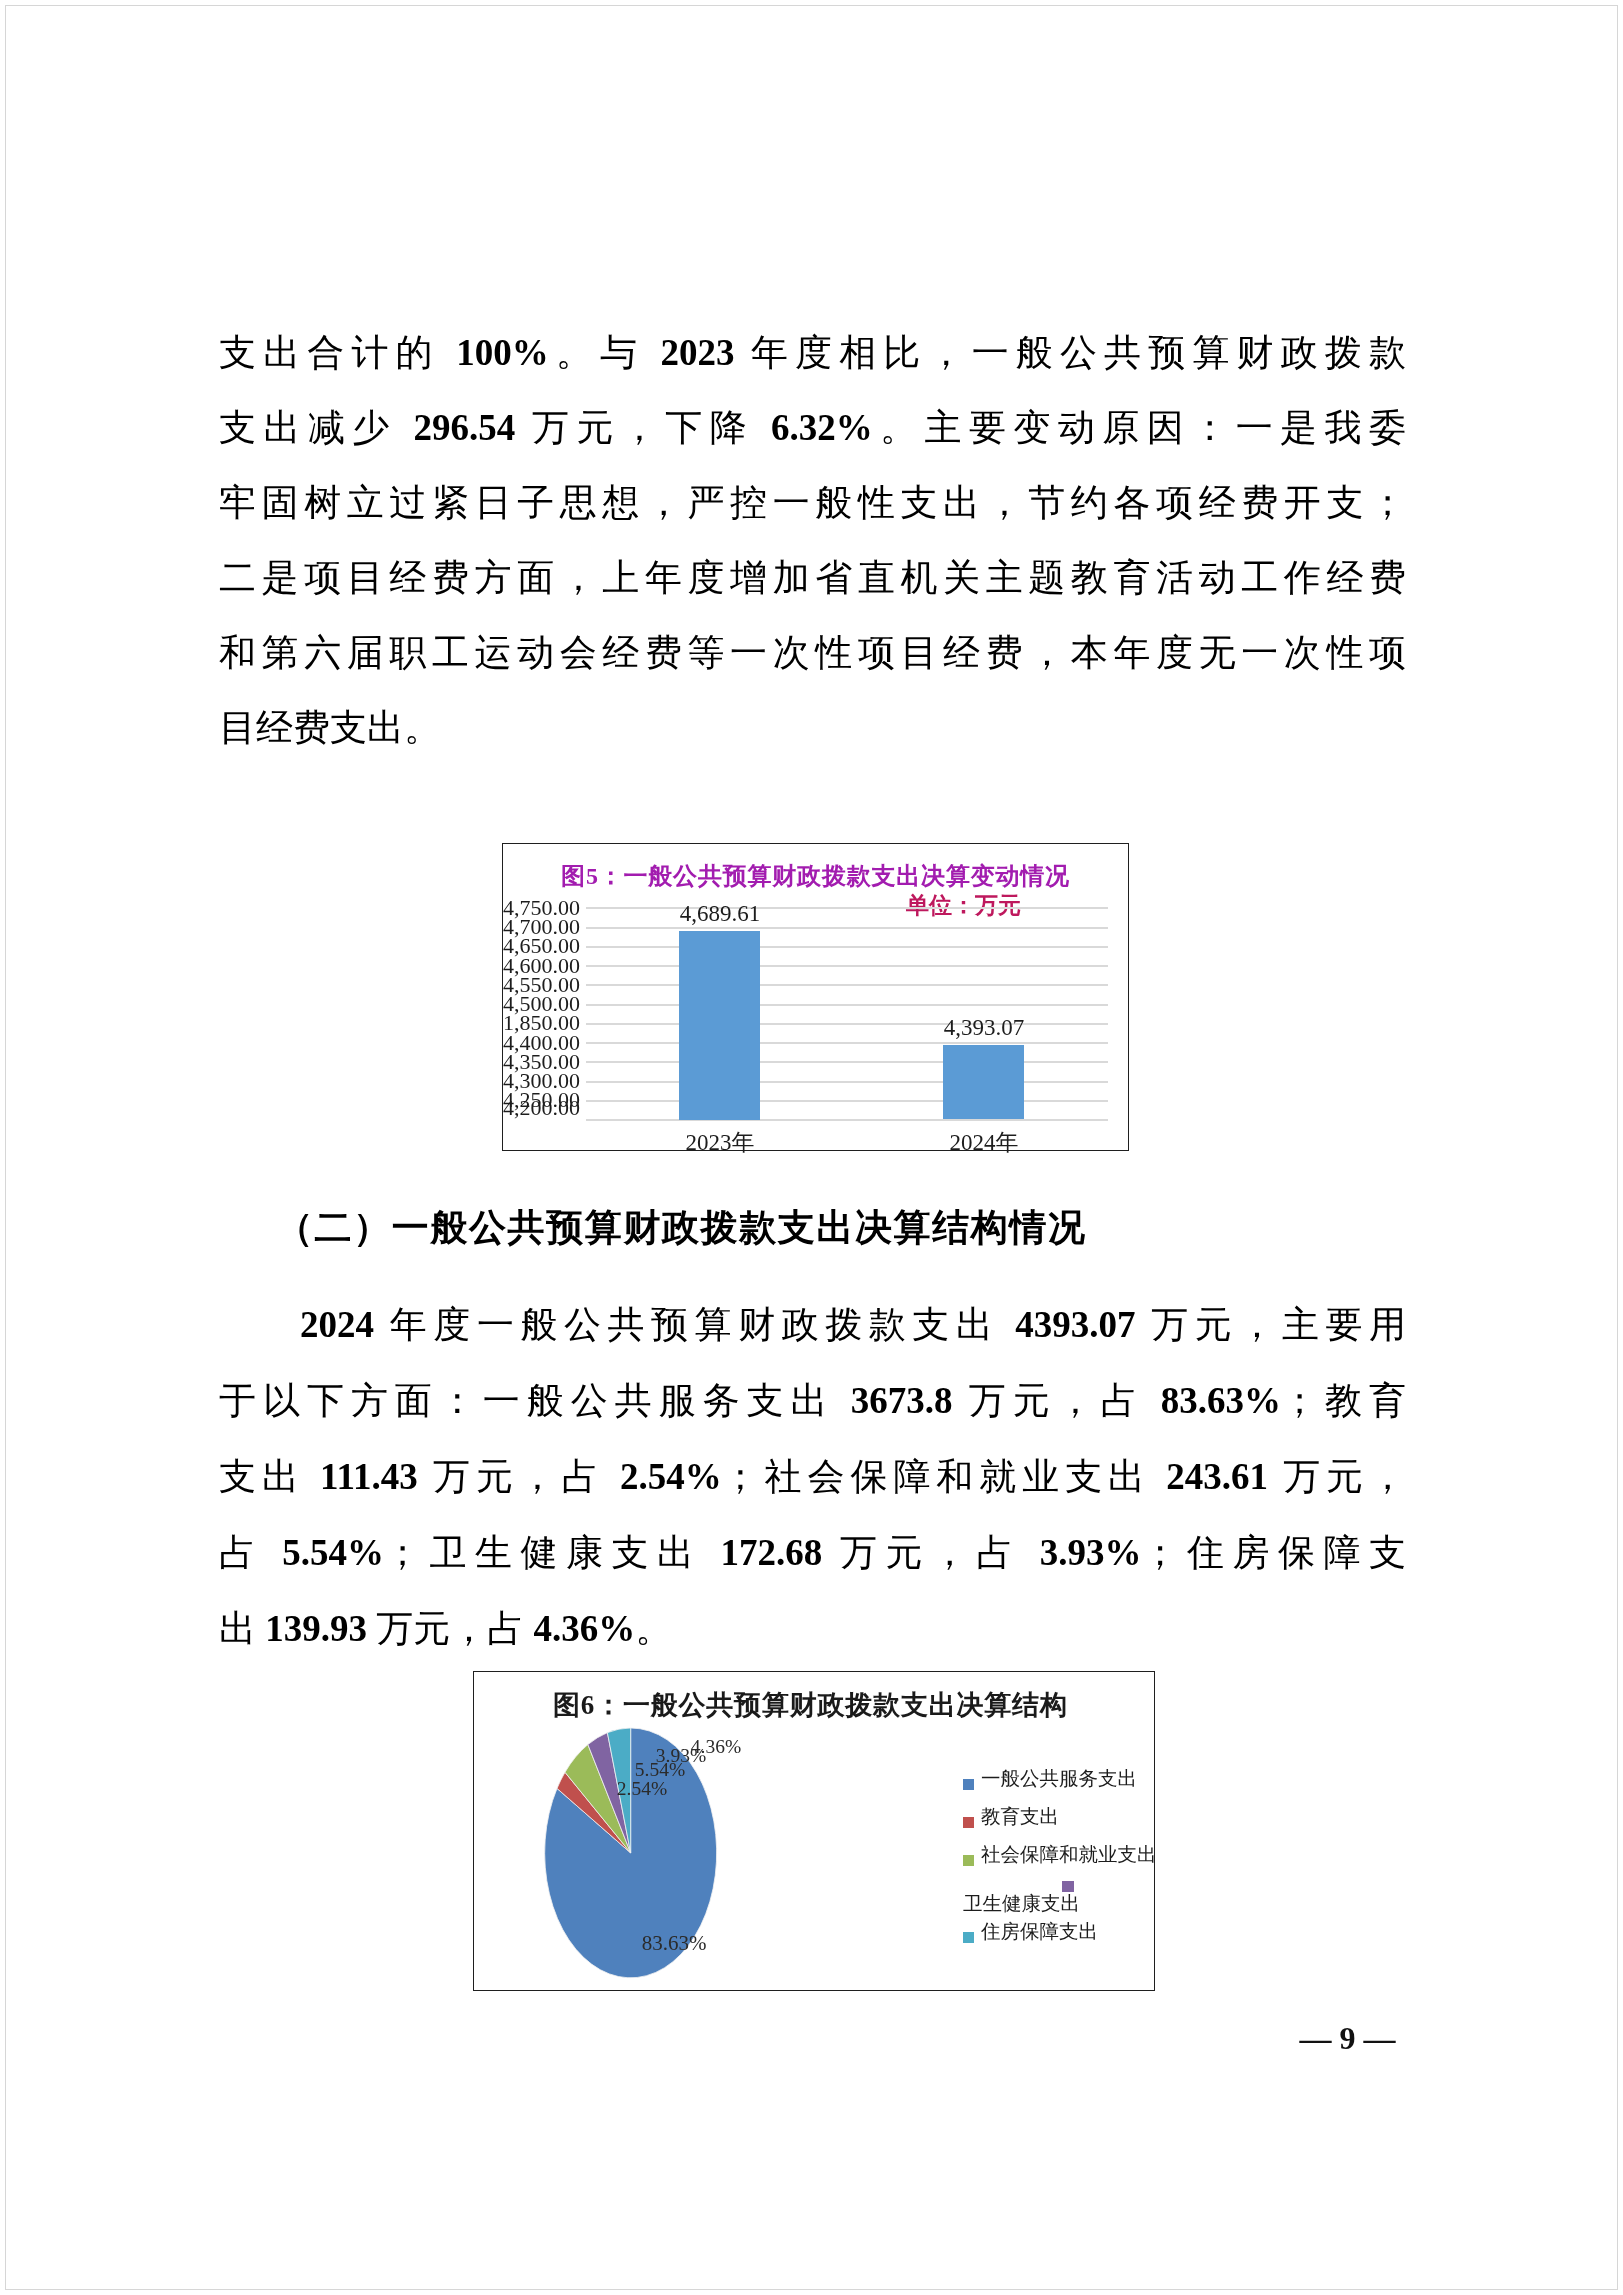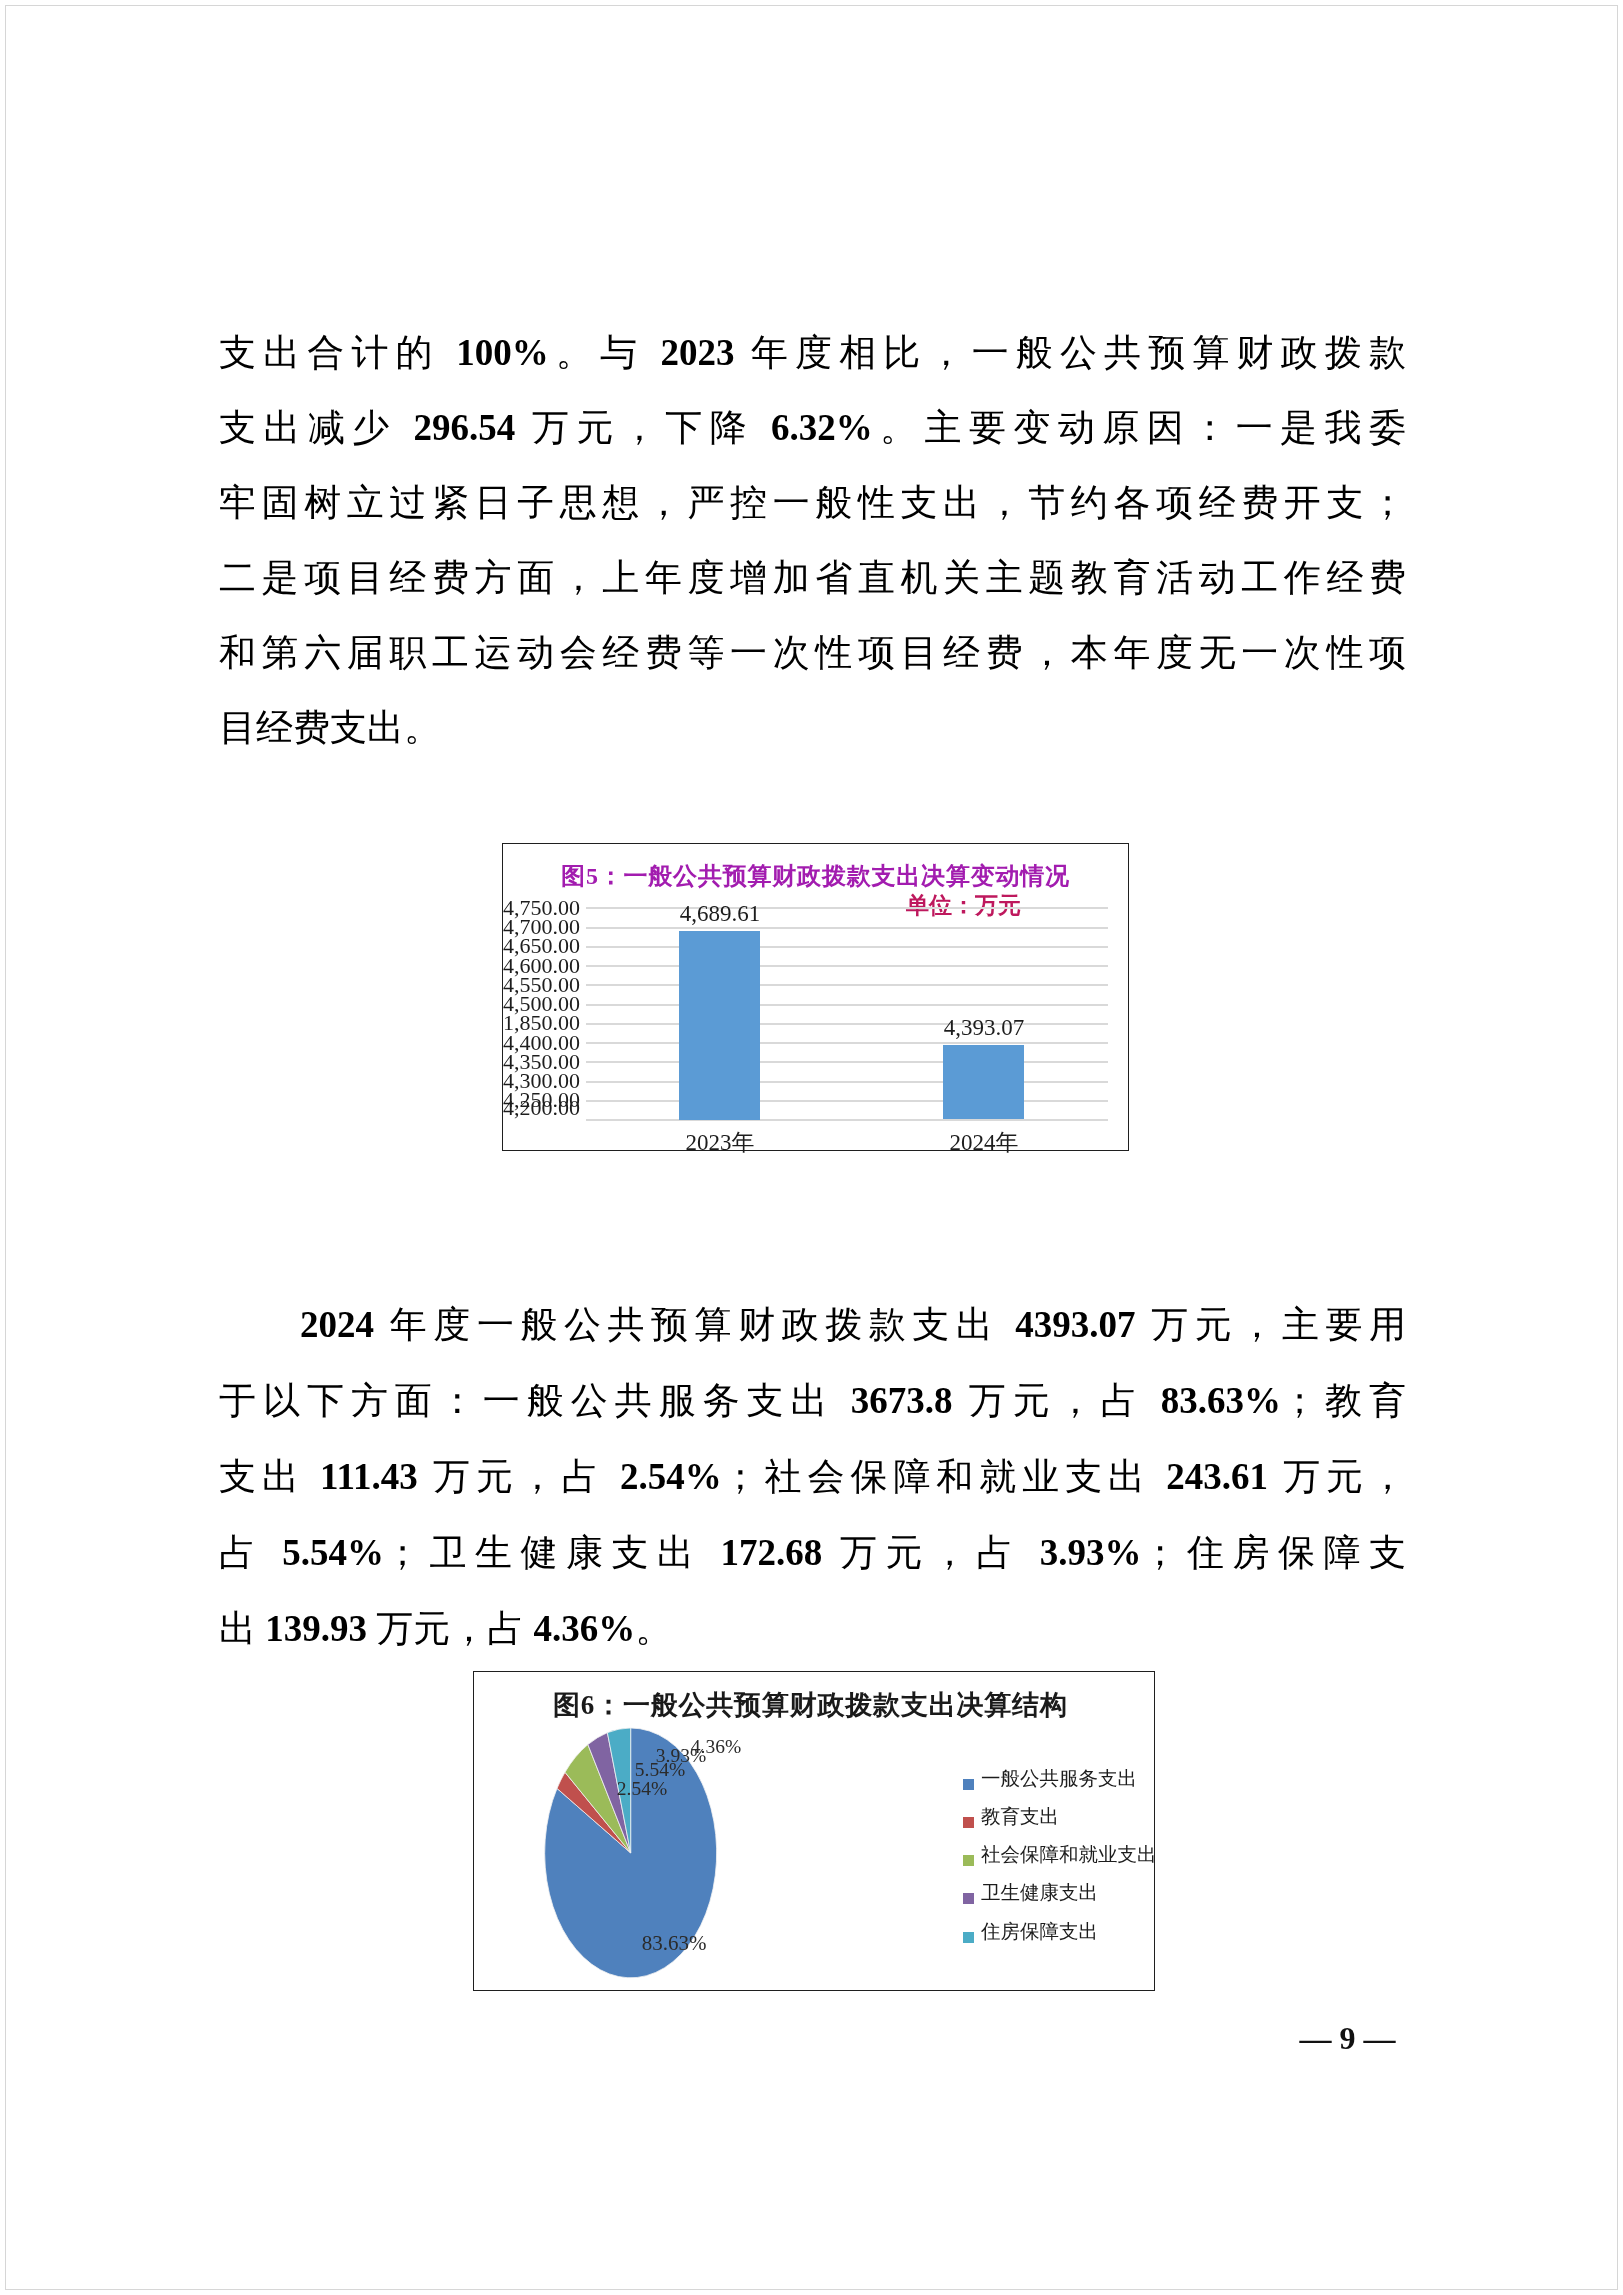--- a/index.html
+++ b/index.html
@@ -48,20 +48,21 @@
 
   <div class="para p1" id="para1" style="left:219px;top:315px;">
       <div class="jline"><span>支出合计的 </span><span class="num">100%</span><span>。与 </span><span class="num">2023</span><span> 年度相比，一般公共预算财政拨款</span></div>
       <div class="jline"><span>支出减少 </span><span class="num">296.54</span><span> 万元，下降 </span><span class="num">6.32%</span><span>。主要变动原因：一是我委</span></div>
       <div class="jline"><span>牢固树立过紧日子思想，严控一般性支出，节约各项经费开支；</span></div>
       <div class="jline"><span>二是项目经费方面，上年度增加省直机关主题教育活动工作经费</span></div>
       <div class="jline"><span>和第六届职工运动会经费等一次性项目经费，本年度无一次性项</span></div>
       <div class="jline last"><span>目经费支出。</span></div>
     </div>
 
+  <div class="heading">（二）一般公共预算财政拨款支出决算结构情况</div>
 
   <div class="para p2" id="para2" style="left:219px;top:1287px;">
       <div class="jline first"><span class="num">2024</span><span> 年度一般公共预算财政拨款支出 </span><span class="num">4393.07</span><span> 万元，主要用</span></div>
       <div class="jline"><span>于以下方面：一般公共服务支出 </span><span class="num">3673.8</span><span> 万元，占 </span><span class="num">83.63%</span><span>；教育</span></div>
       <div class="jline"><span>支出 </span><span class="num">111.43</span><span> 万元，占 </span><span class="num">2.54%</span><span>；社会保障和就业支出 </span><span class="num">243.61</span><span> 万元，</span></div>
       <div class="jline"><span>占 </span><span class="num">5.54%</span><span>；卫生健康支出 </span><span class="num">172.68</span><span> 万元，占 </span><span class="num">3.93%</span><span>；住房保障支</span></div>
       <div class="jline last"><span>出 </span><span class="num">139.93</span><span> 万元，占 </span><span class="num">4.36%</span><span>。</span></div>
     </div>
 
   <div class="chartbox" id="barBox">
@@ -123,21 +124,21 @@
           <span class="legend-text">一般公共服务支出</span>
         </div>
         <div class="legend-item" style="left: 489px; top: 133px;">
           <span class="swatch" style="background: rgb(192, 80, 77);"></span>
           <span class="legend-text">教育支出</span>
         </div>
         <div class="legend-item" style="left: 489px; top: 171px;">
           <span class="swatch" style="background: rgb(155, 187, 89);"></span>
           <span class="legend-text">社会保障和就业支出</span>
         </div>
-        <div class="legend-item" style="left: 489px; top: 209px;">
+        <div class="legend-item" style="left: 489px; top: 209px; flex-direction: column;">
           <span class="swatch" style="background: rgb(128, 100, 162);"></span>
           <span class="legend-text">卫生健康支出</span>
         </div>
         <div class="legend-item" style="left: 489px; top: 248px;">
           <span class="swatch" style="background: rgb(75, 172, 198);"></span>
           <span class="legend-text">住房保障支出</span>
         </div>
       </div>
   </div>
 

